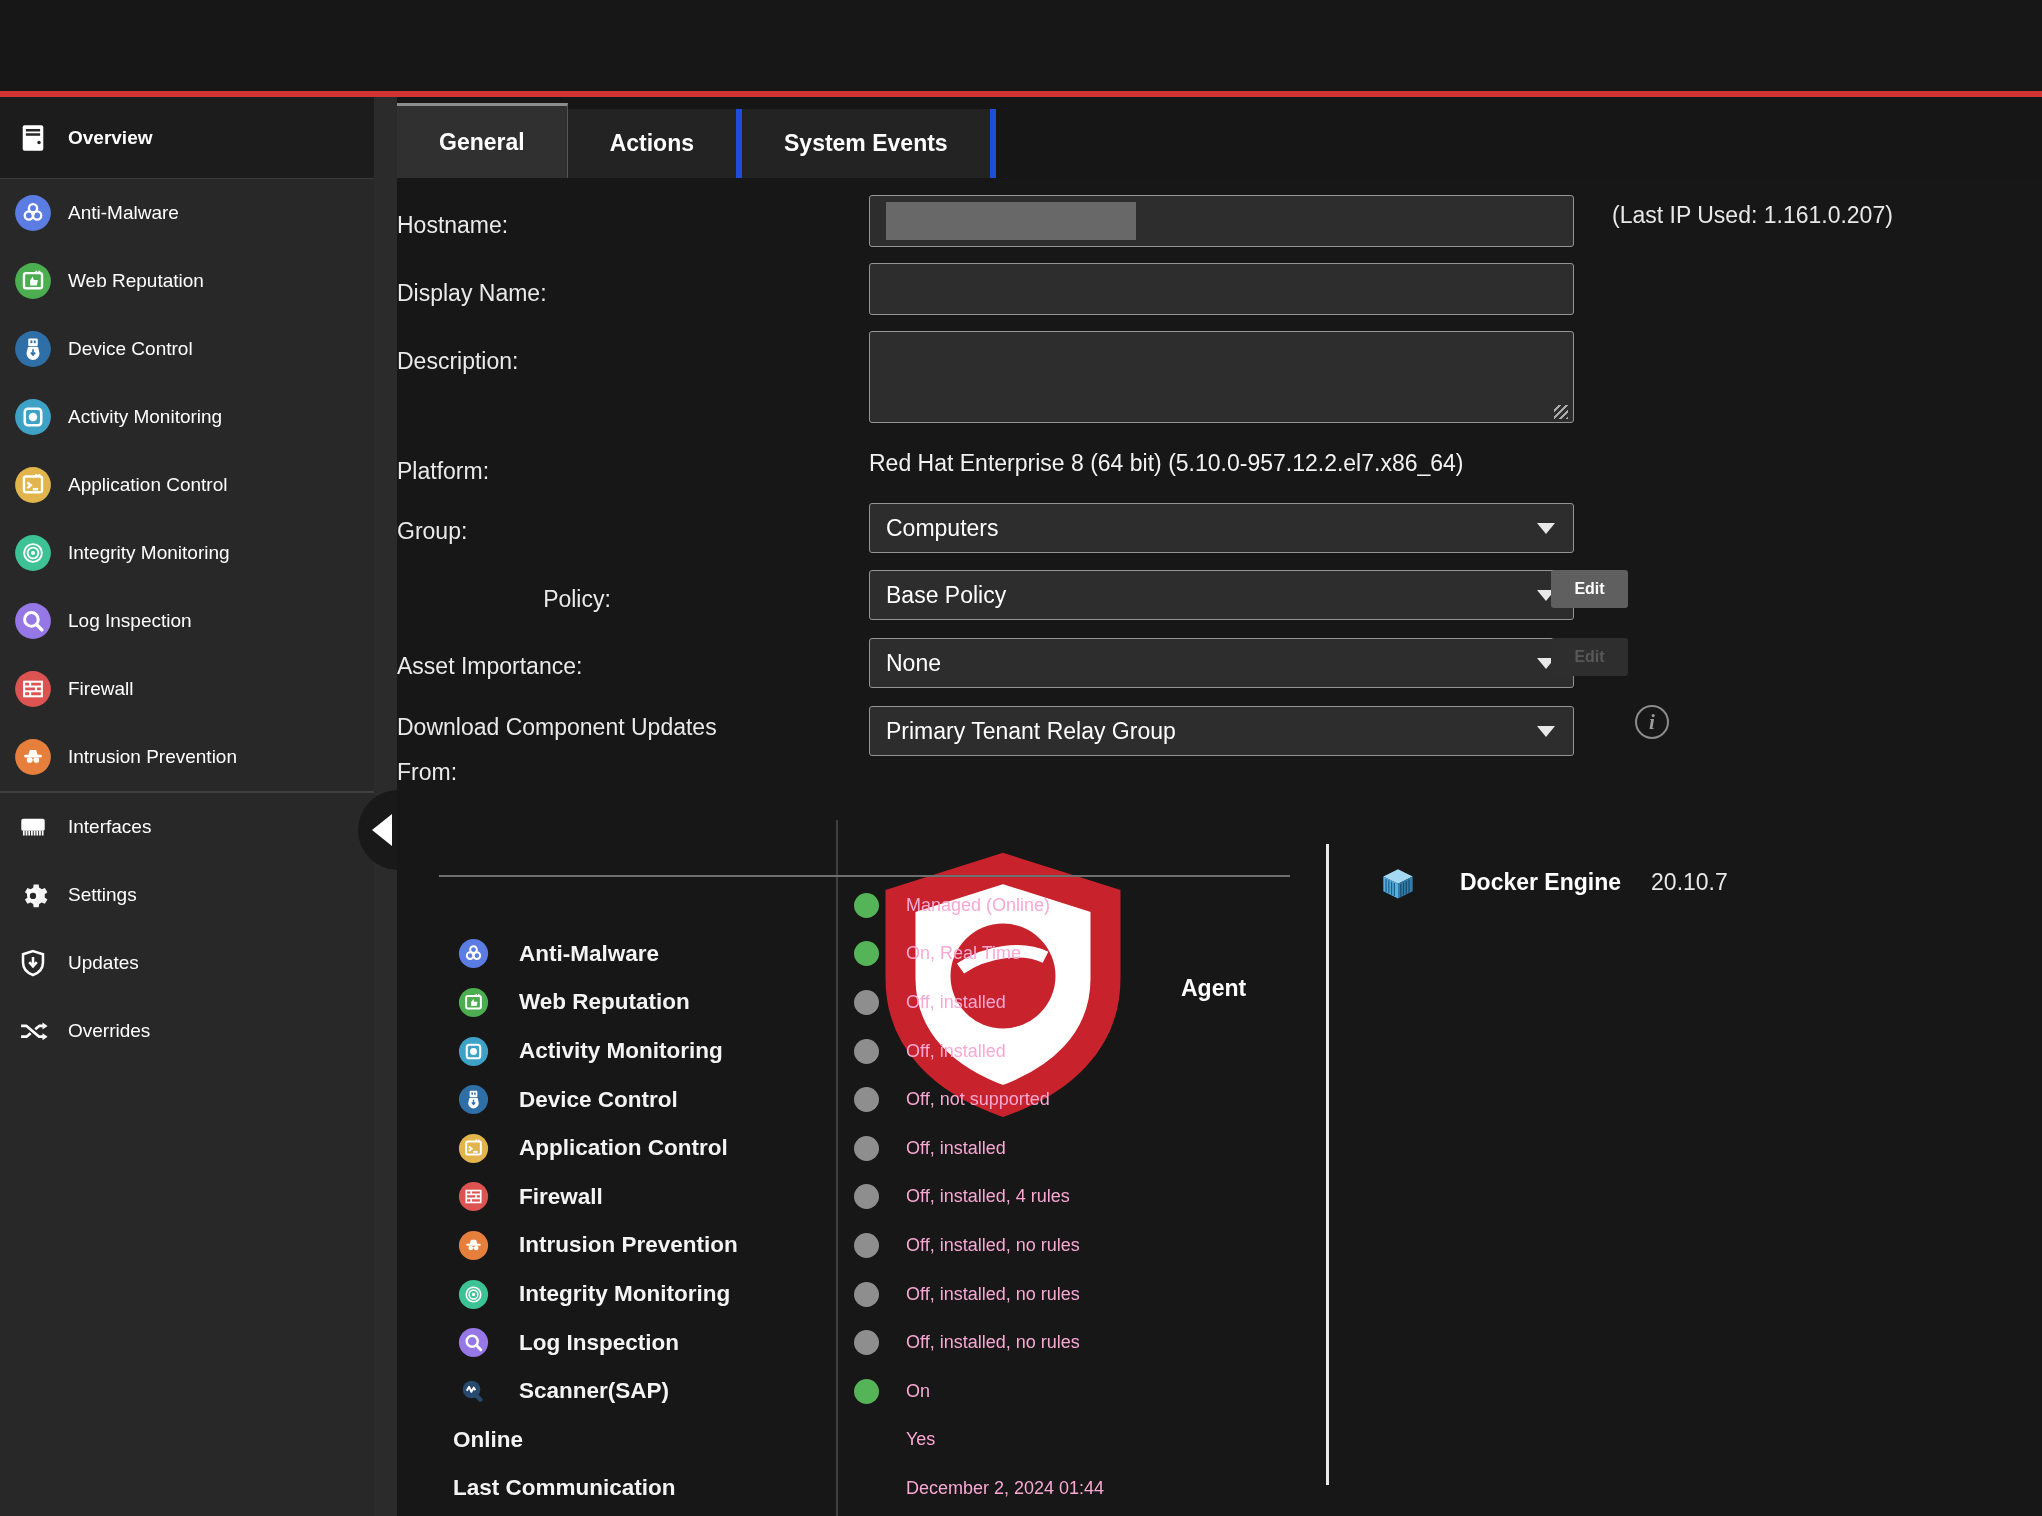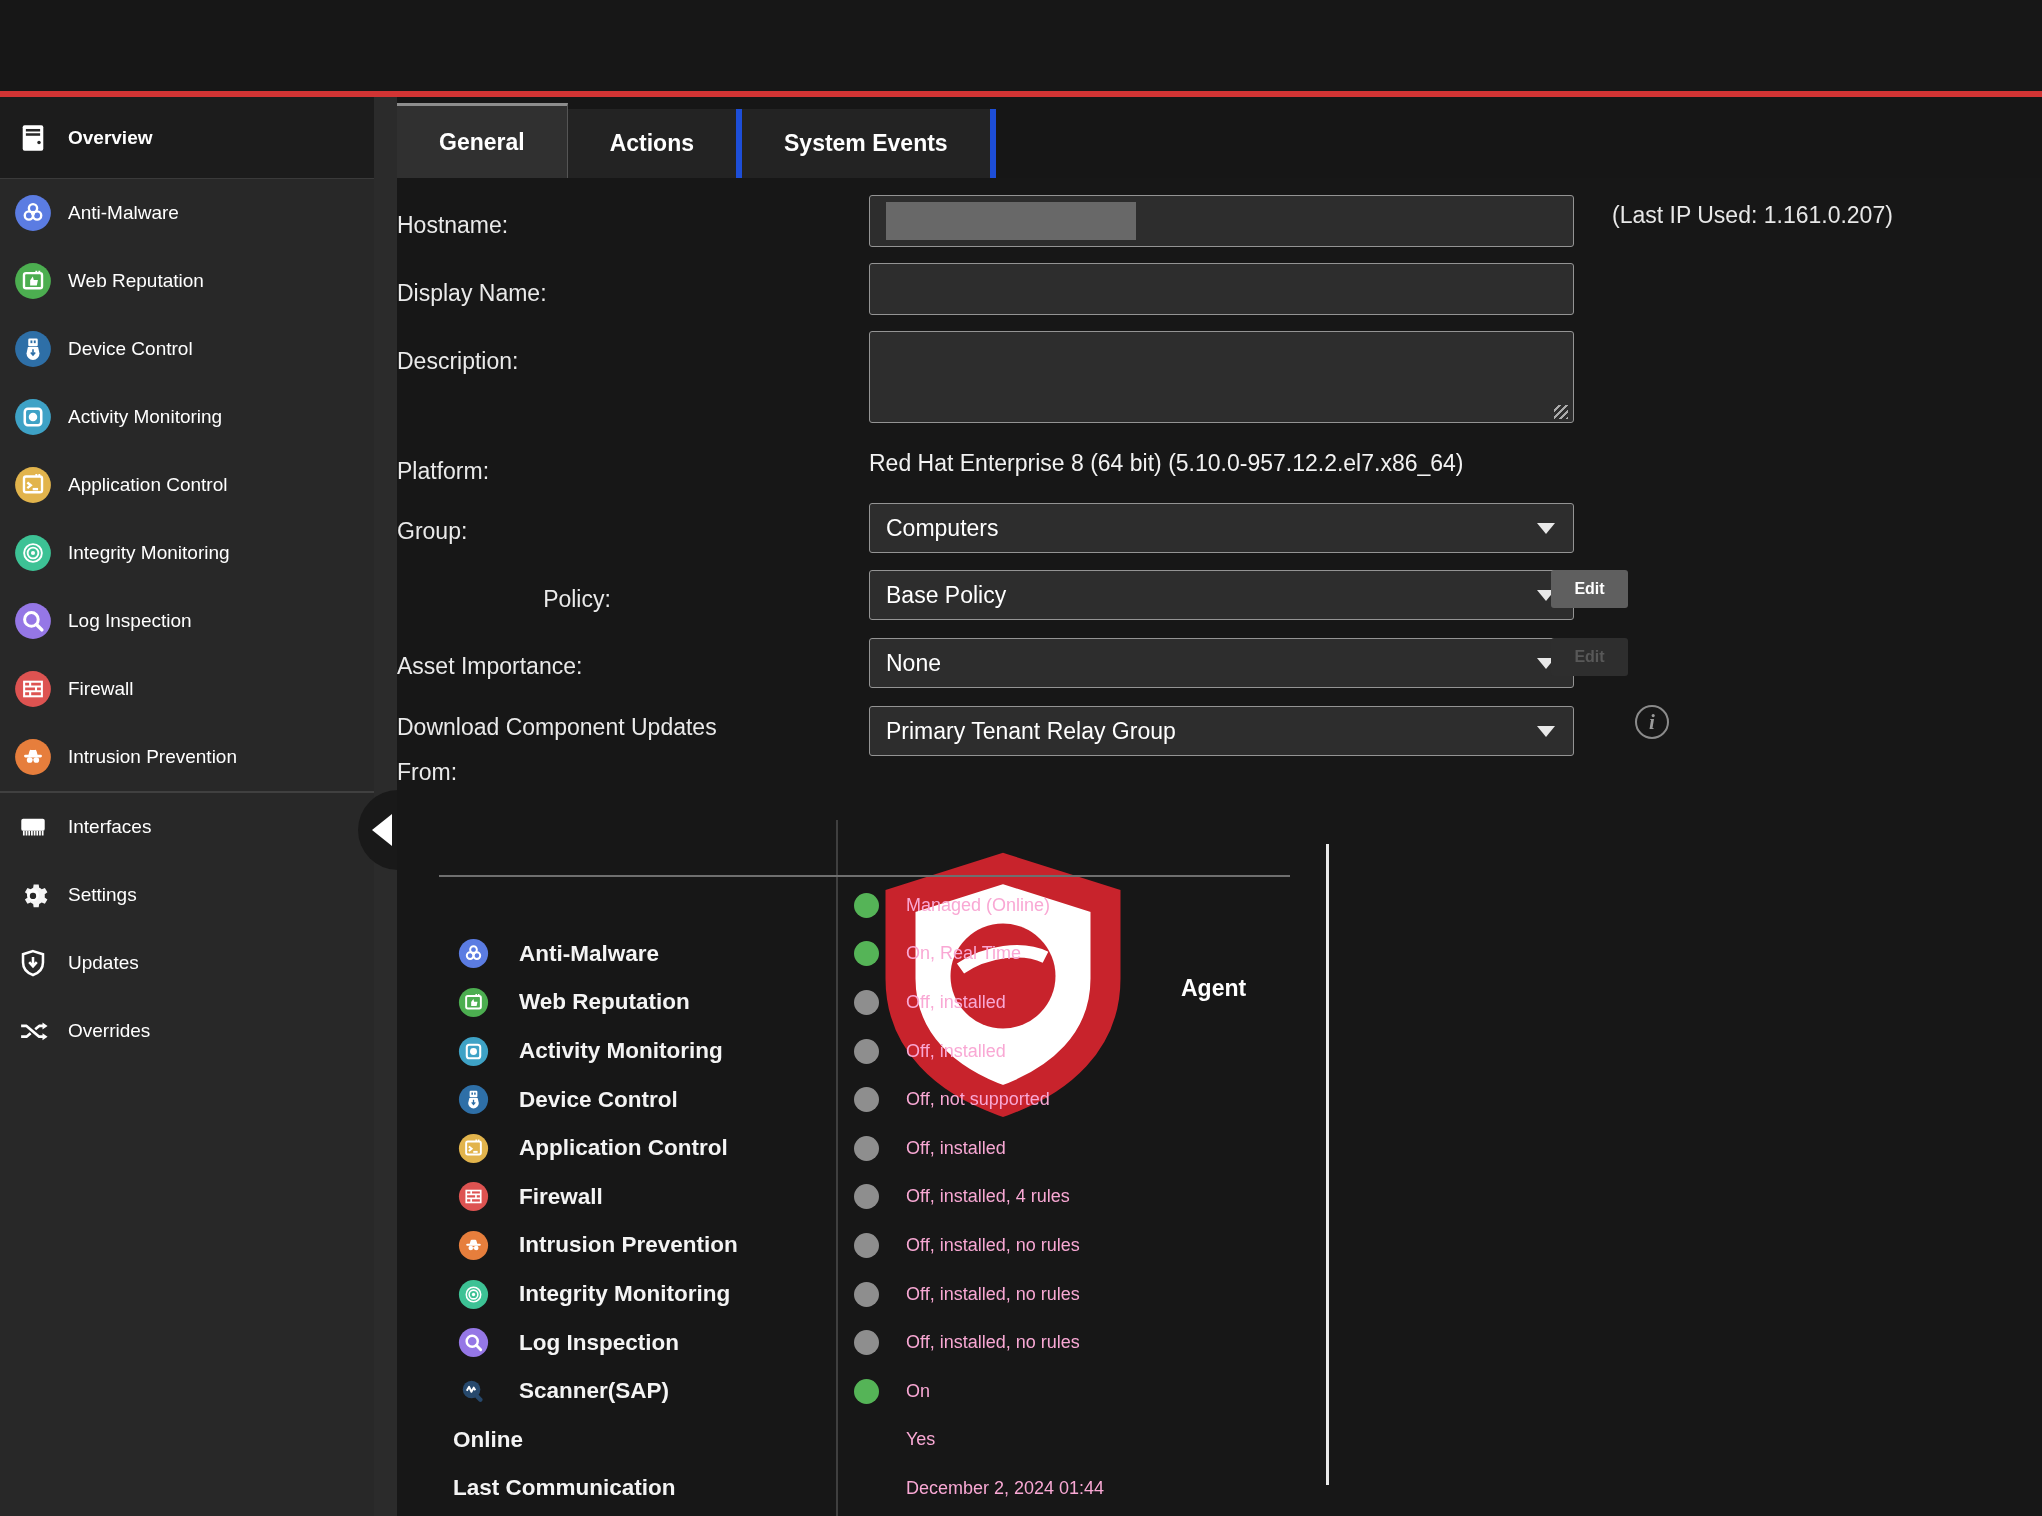--- a/index.html
+++ b/index.html
@@ -446,14 +446,25 @@
         </div>
         <div class="srow">
           <div class="leftcell">
             <span class="mlbl noicon">Last Communication</span>
           </div>
           <div class="dotcell"></div>
           <span class="stext">December 2, 2024 01:44</span>
         </div>
       </div>
 
+    <div id="docker">
+      <span class="ic" id="docker-ic"><svg width="100%" height="100%" viewBox="0 0 24 24">
+            <polygon points="4,9 12,5 20,9 12,13" fill="#a5d8f3"></polygon>
+            <polygon points="4,9 12,13 12,21 4,17" fill="#57b0e0"></polygon>
+            <polygon points="12,13 20,9 20,17 12,21" fill="#2f7fae"></polygon>
+            <path d="M5.5 10.3v7.1M7 11v7.1M8.5 11.8v7.1M10 12.5v7.1" stroke="#1f5f86" stroke-width="0.7"></path>
+            <path d="M13.5 12.9v7.1M15 12.2v7.1M16.5 11.4v7.1M18 10.7v7.1" stroke="#1c4f70" stroke-width="0.7"></path>
+          </svg></span>
+      <span class="name">Docker Engine</span>
+      <span class="ver">20.10.7</span>
+    </div>
   </div>
 </div>
 
 </body></html>

